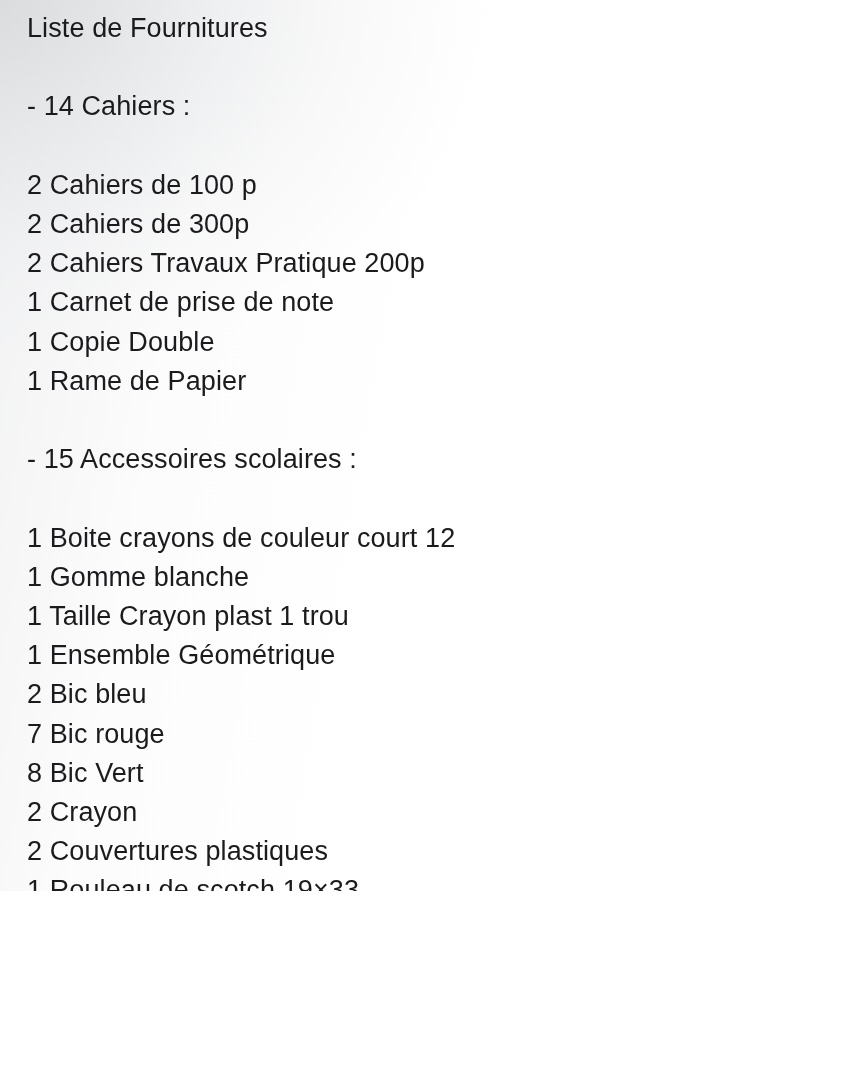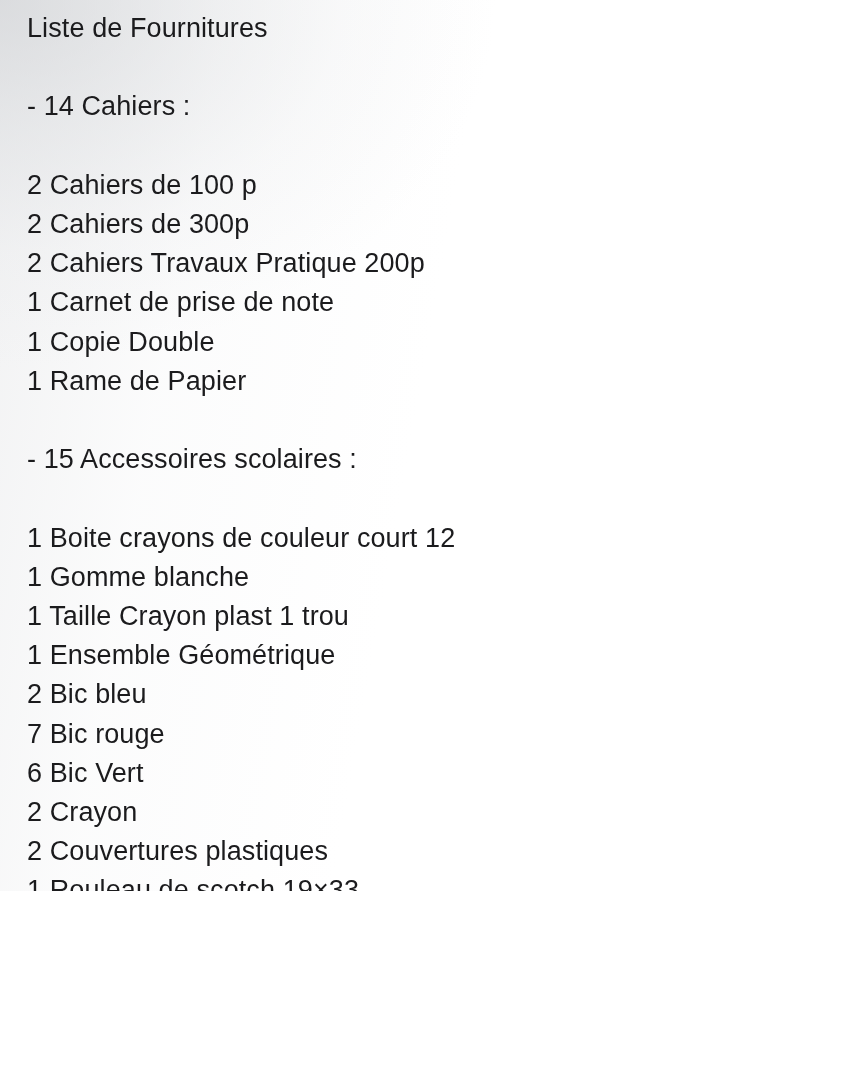--- a/index.html
+++ b/index.html
@@ -72,19 +72,19 @@
       <div class="note-line item">1 Rame de Papier</div>
       <div class="note-line blank"> </div>
       <div class="note-line section-head">- 15 Accessoires scolaires :</div>
       <div class="note-line blank"> </div>
       <div class="note-line item">1 Boite crayons de couleur court 12</div>
       <div class="note-line item">1 Gomme blanche</div>
       <div class="note-line item">1 Taille Crayon plast 1 trou</div>
       <div class="note-line item">1 Ensemble Géométrique</div>
       <div class="note-line item">2 Bic bleu</div>
       <div class="note-line item">7 Bic rouge</div>
-      <div class="note-line item">6 Bic Vert</div>
+      <div class="note-line item">8 Bic Vert</div>
       <div class="note-line item">2 Crayon</div>
       <div class="note-line item">2 Couvertures plastiques</div>
       <div class="note-line item">1 Rouleau de scotch 19×33</div>
       <div class="note-line item">1 Pot de colle</div>
     </div>
 </div>
 
 </body></html>

